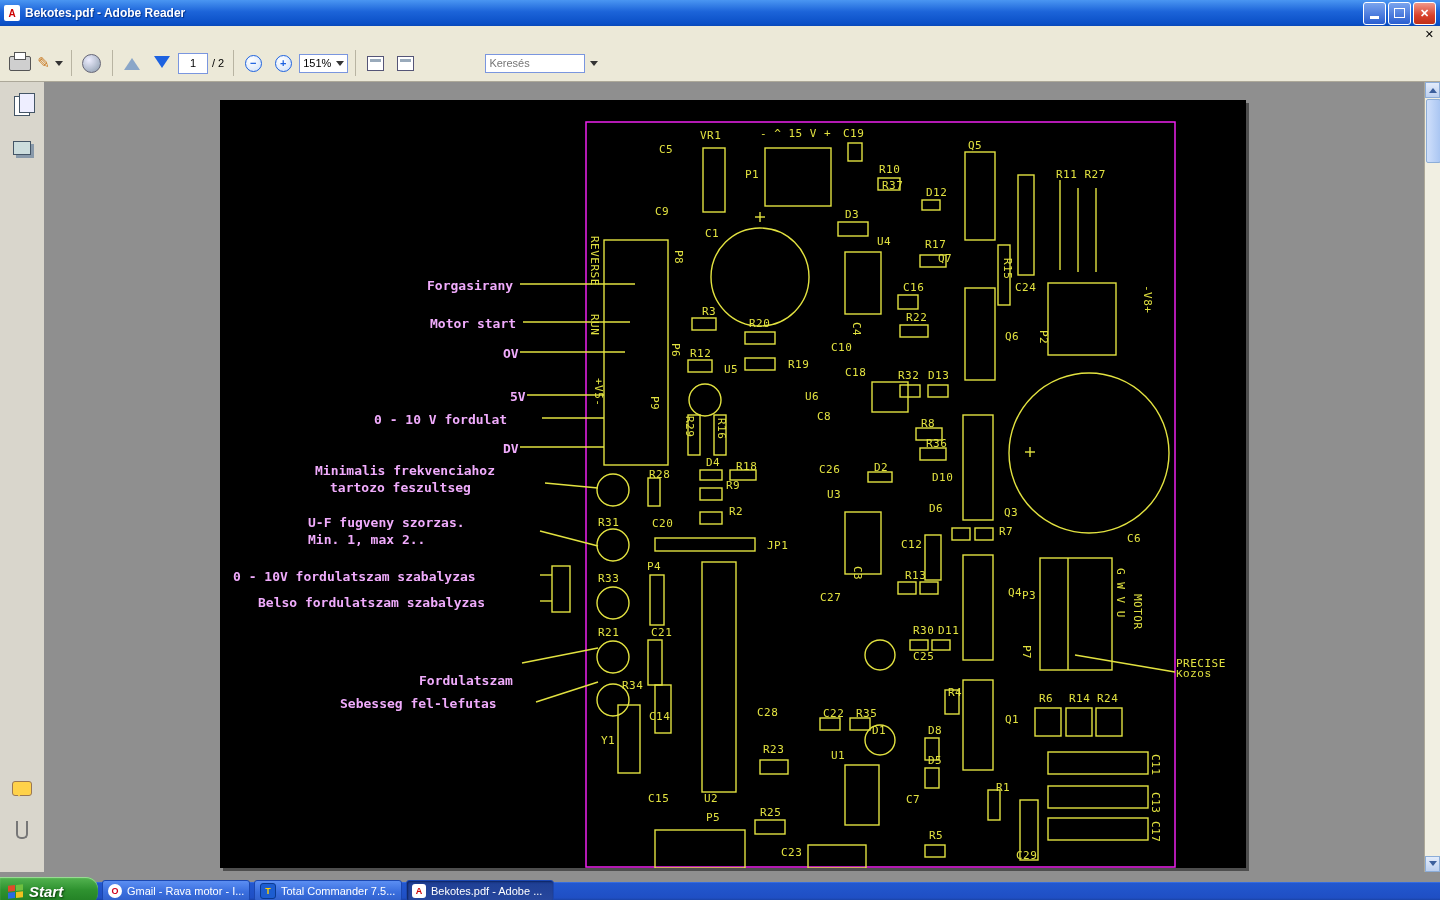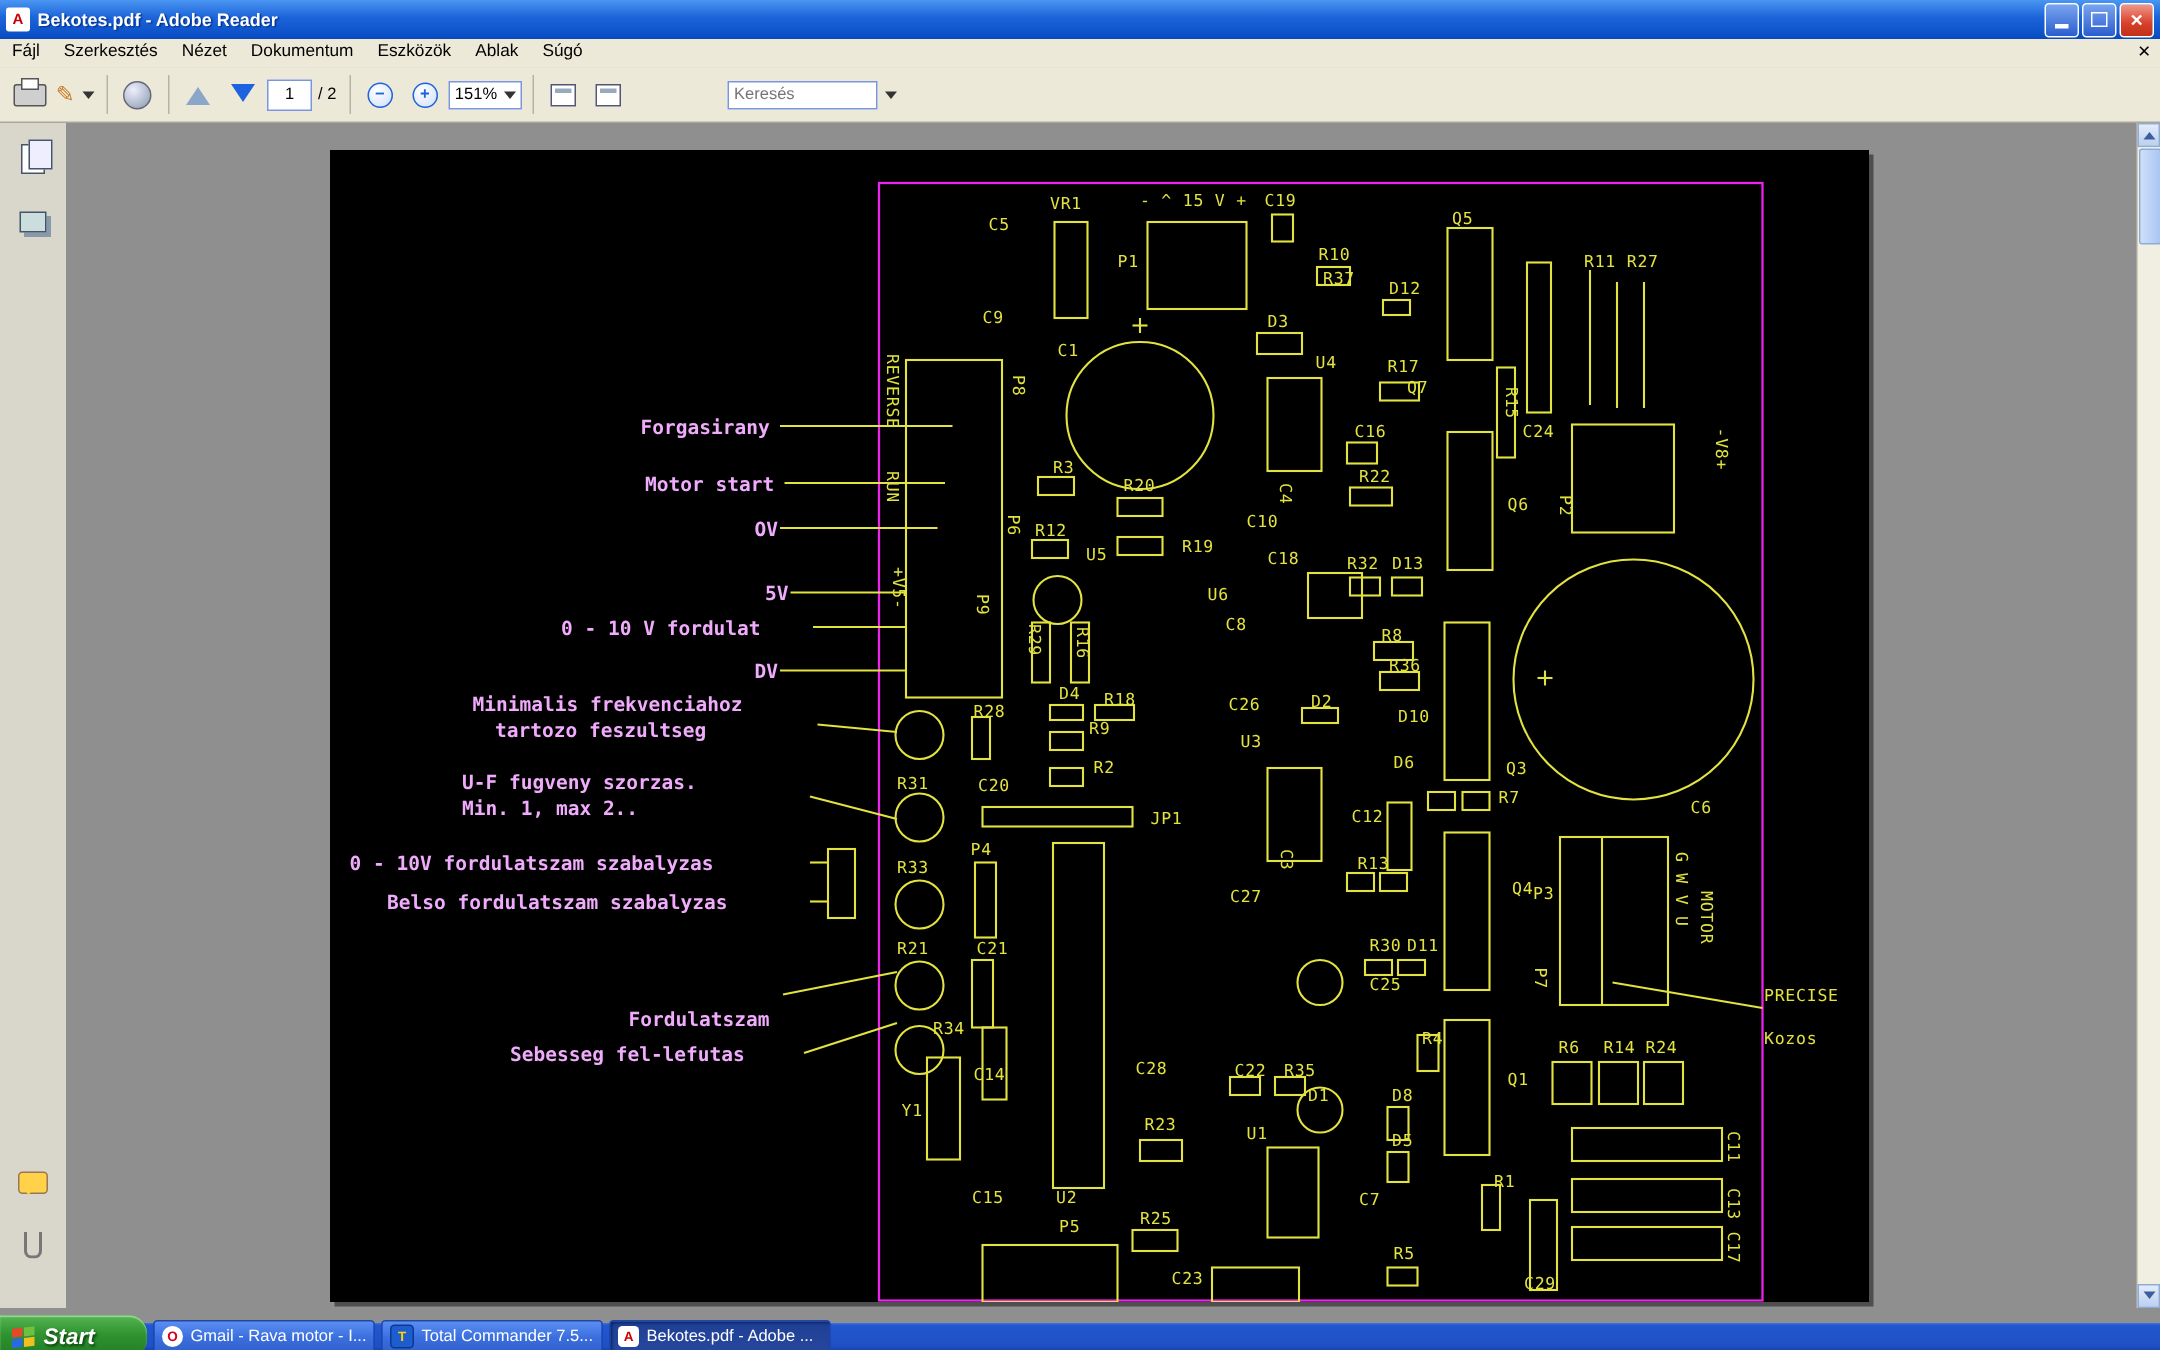--- a/index.html
+++ b/index.html
@@ -120,29 +120,20 @@
         <div class="minbar"></div>
       </div>
     <div class="wbtn">
         <div class="restbox"></div>
       </div>
     <div class="wbtn close">✕</div>
   </div>
 </div>
 
 <div class="menubar">
-  <div class="menu-items">
-      <span class="menu-item">Fájl</span>
-      <span class="menu-item">Szerkesztés</span>
-      <span class="menu-item">Nézet</span>
-      <span class="menu-item">Dokumentum</span>
-      <span class="menu-item">Eszközök</span>
-      <span class="menu-item">Ablak</span>
-      <span class="menu-item">Súgó</span>
-    </div>
   <span class="menu-close">✕</span>
 </div>
 
 <div class="toolbar">
   <div class="tbtn">
       <span class="ic-printer"></span>
     </div>
   <div class="tbtn">
       <span class="ic-pen">✎</span>
       <span class="caret"></span>
@@ -386,21 +377,21 @@
         <div class="pcb-label" style="left: 685px; top: 469px;">R13</div>
         <div class="pcb-label" style="left: 600px; top: 491px;">C27</div>
         <div class="pcb-label" style="left: 788px; top: 486px;">Q4</div>
         <div class="pcb-label" style="left: 802px; top: 489px;">P3</div>
         <div class="pcb-label" style="left: 693px; top: 524px;">R30</div>
         <div class="pcb-label" style="left: 718px; top: 524px;">D11</div>
         <div class="pcb-label" style="left: 378px; top: 526px;">R21</div>
         <div class="pcb-label" style="left: 431px; top: 526px;">C21</div>
         <div class="pcb-label" style="left: 693px; top: 550px;">C25</div>
         <div class="pcb-label" style="left: 956px; top: 557px;">PRECISE</div>
-        <div class="pcb-label" style="left: 956px; top: 586px;">Kozos</div>
+        <div class="pcb-label" style="left: 956px; top: 568px; font-family: Liberation Mono, monospace;">Kozos</div>
         <div class="pcb-label" style="left: 378px; top: 579px; padding-left: 24px;">R34</div>
         <div class="pcb-label" style="left: 728px; top: 586px;">R4</div>
         <div class="pcb-label" style="left: 819px; top: 592px;">R6</div>
         <div class="pcb-label" style="left: 849px; top: 592px;">R14</div>
         <div class="pcb-label" style="left: 877px; top: 592px;">R24</div>
         <div class="pcb-label" style="left: 381px; top: 634px;">Y1</div>
         <div class="pcb-label" style="left: 429px; top: 610px;">C14</div>
         <div class="pcb-label" style="left: 537px; top: 606px;">C28</div>
         <div class="pcb-label" style="left: 603px; top: 607px;">C22</div>
         <div class="pcb-label" style="left: 636px; top: 607px;">R35</div>

